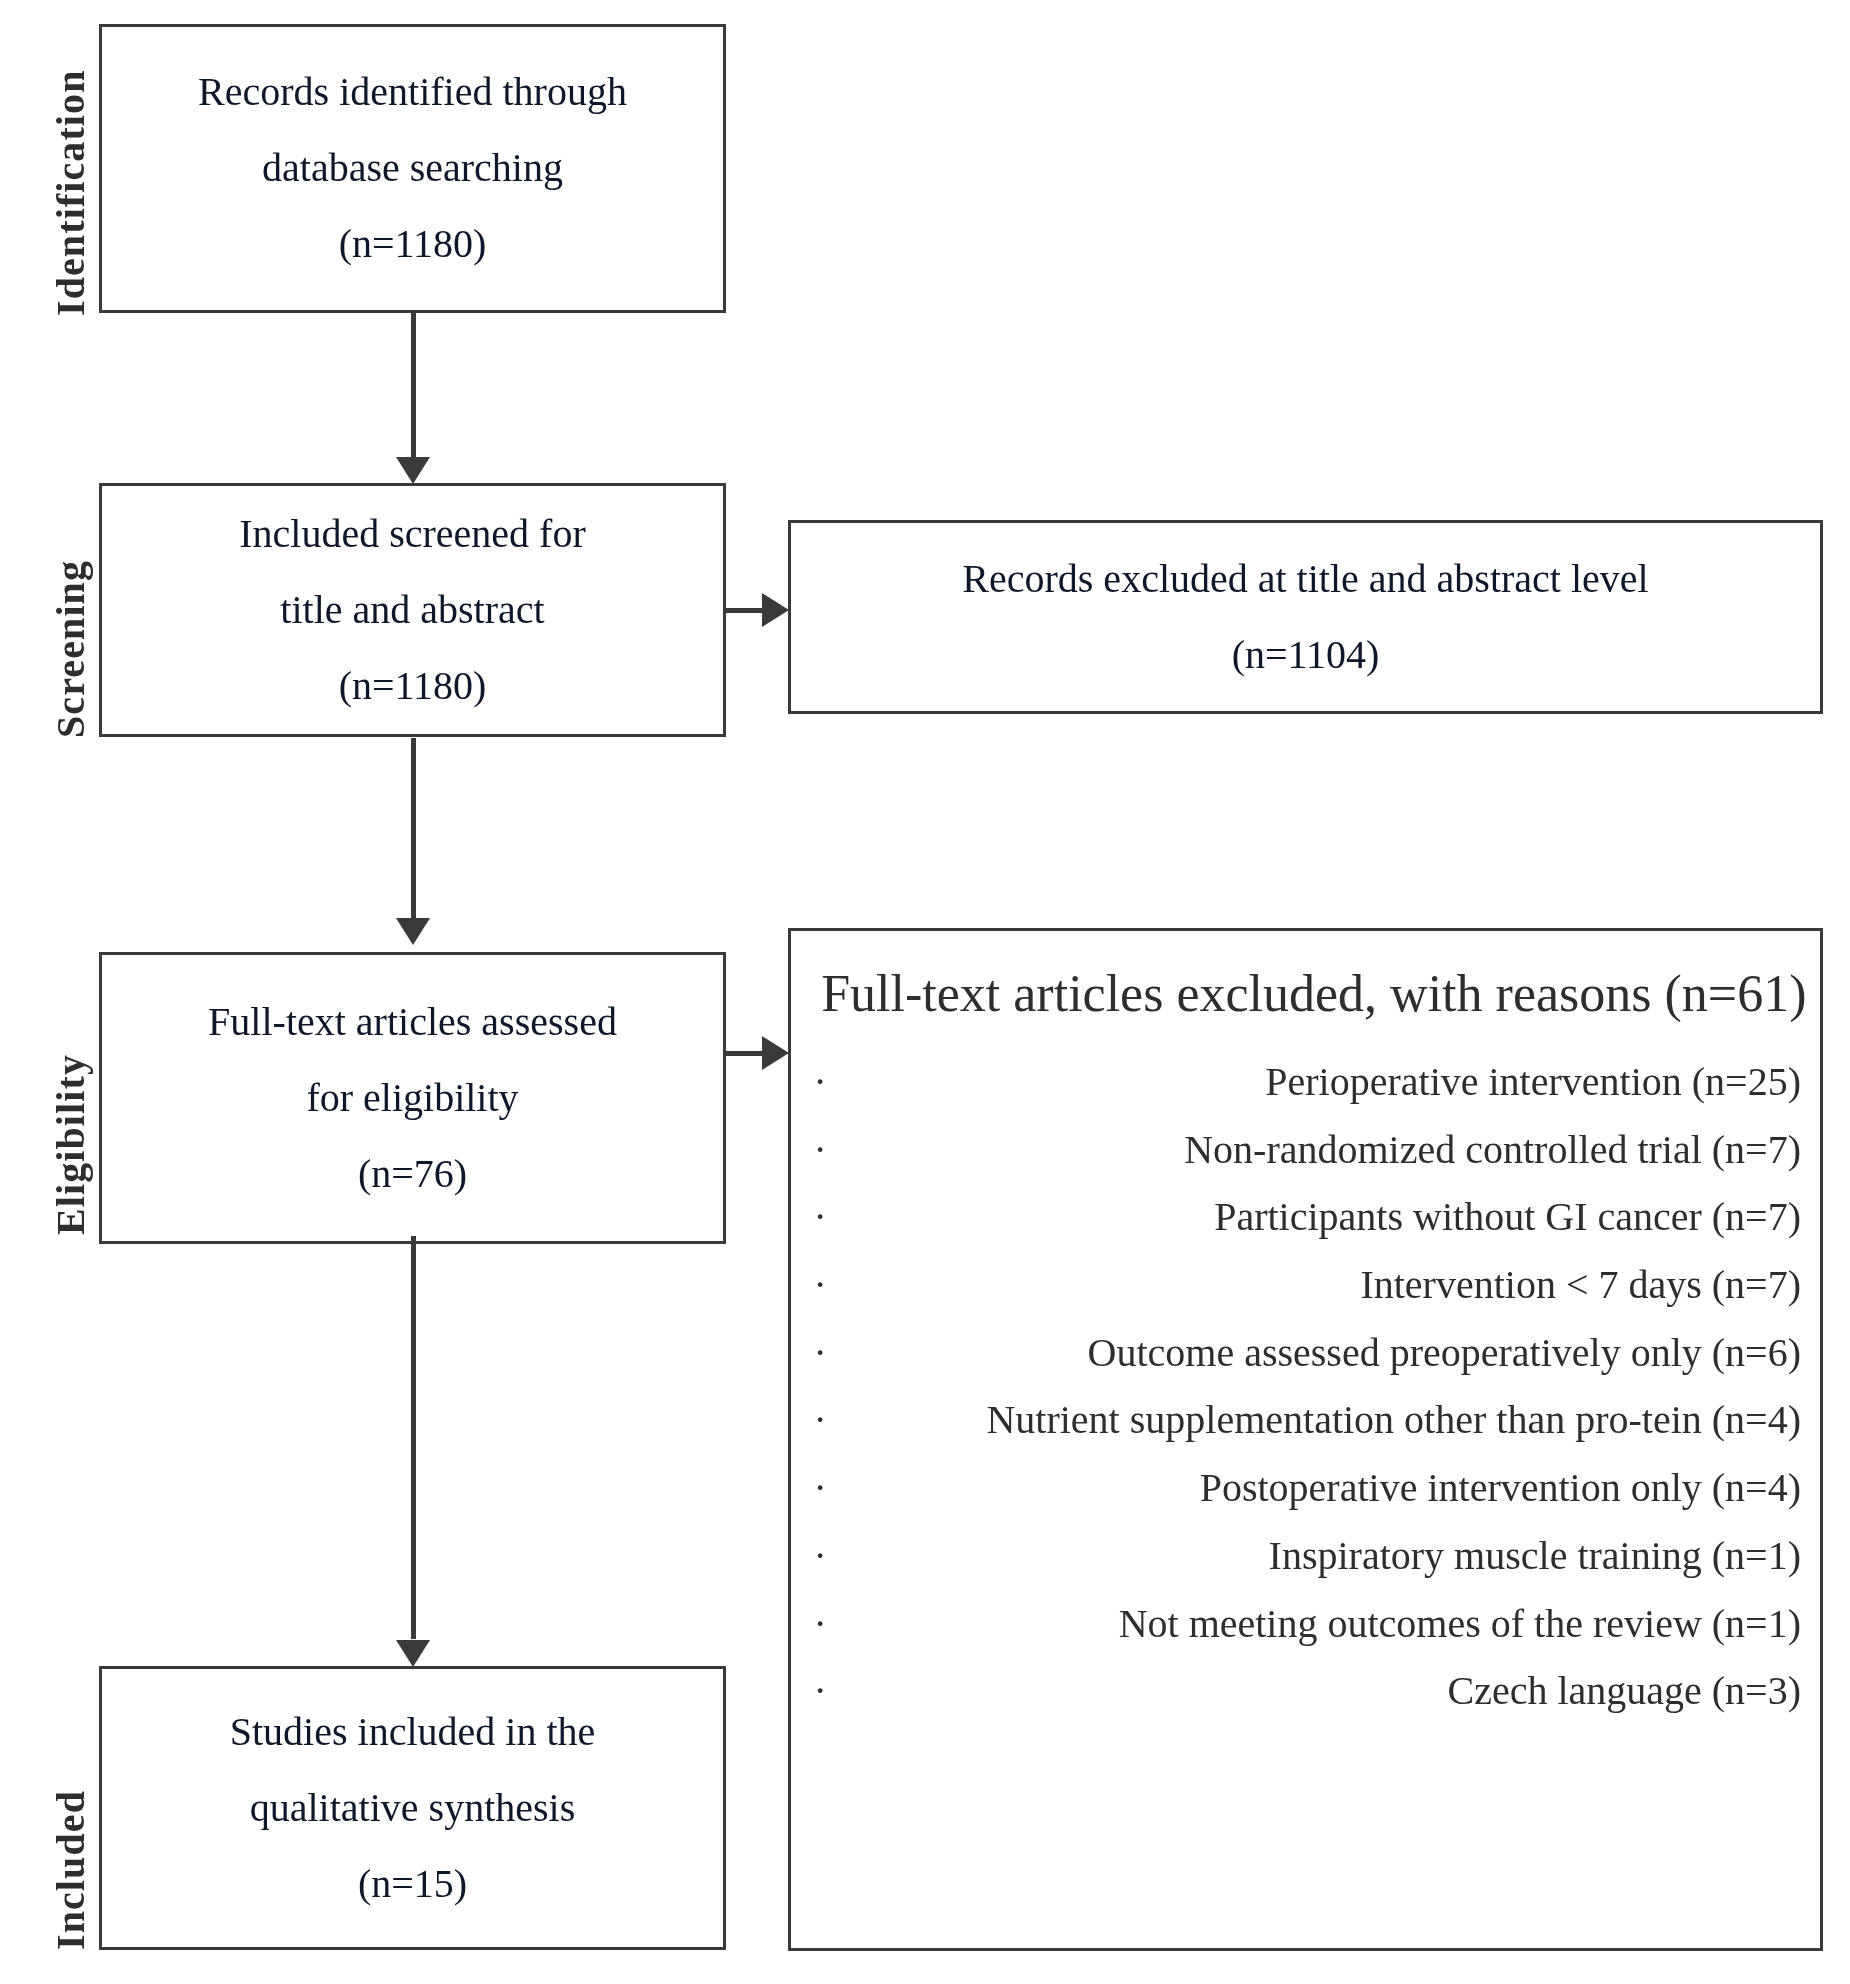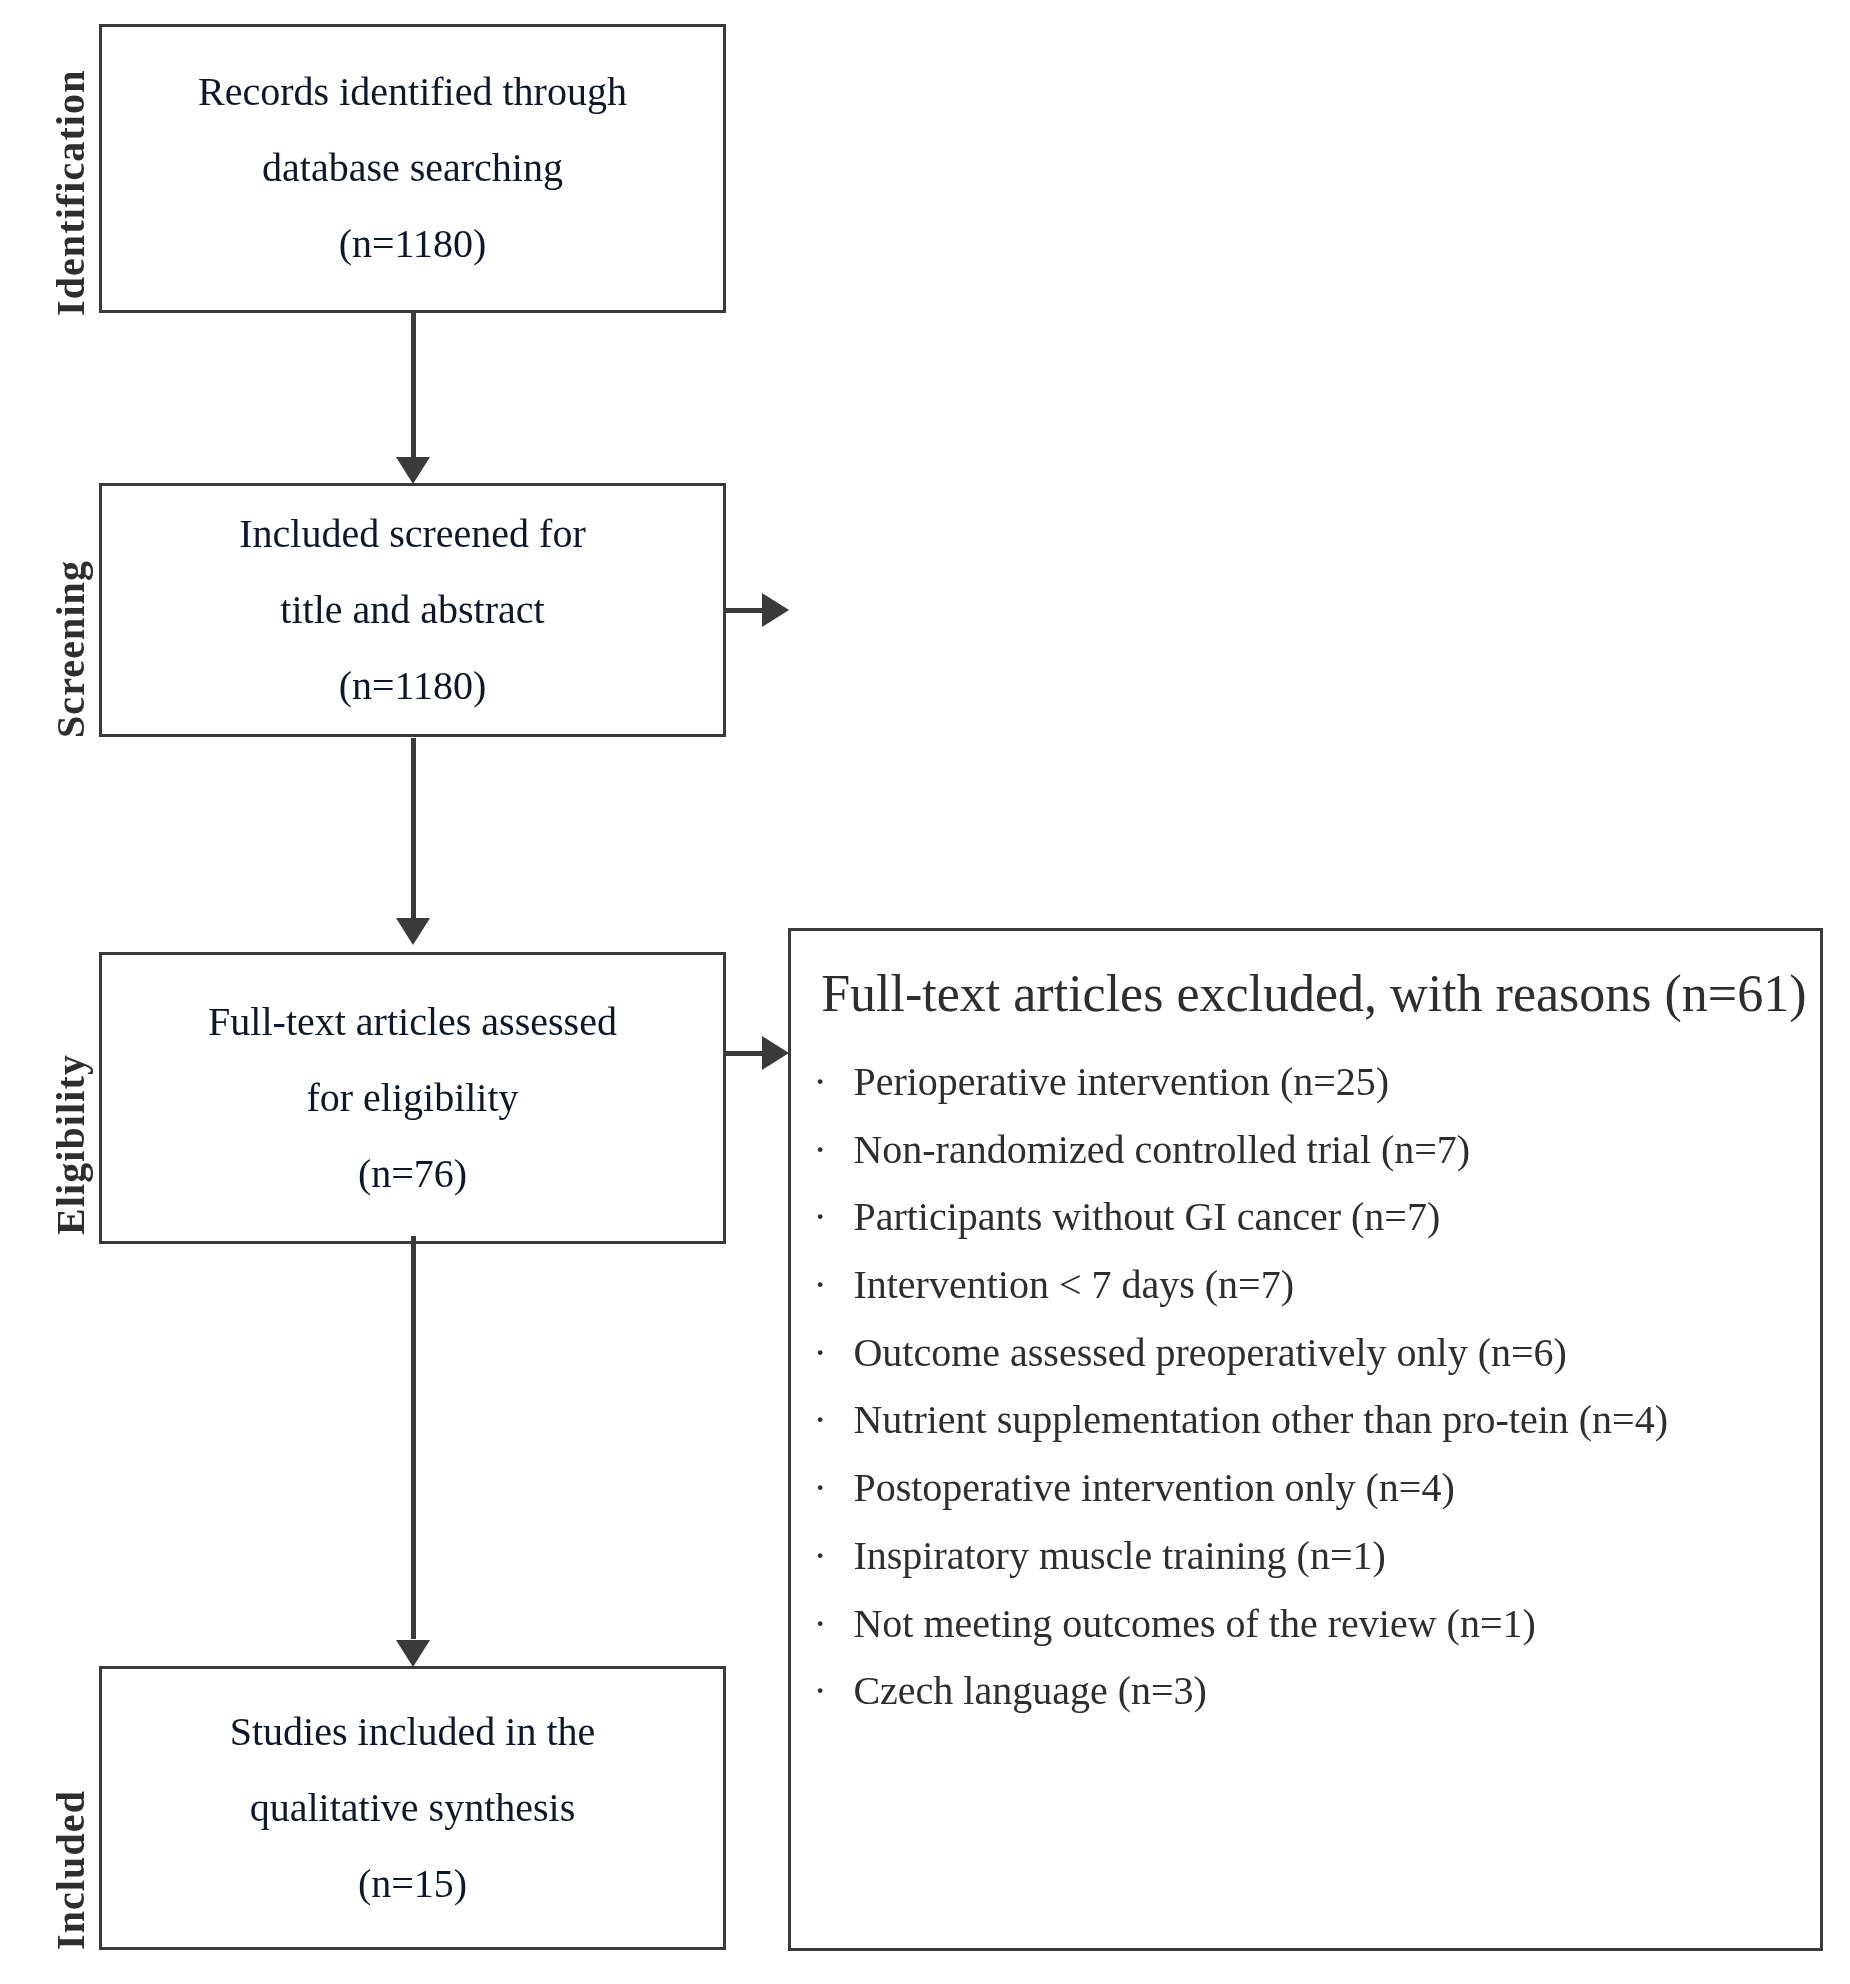--- a/index.html
+++ b/index.html
@@ -76,20 +76,21 @@
   .reason-bullet {
     flex: 0 0 auto;
     width: 40px;
     text-align: left;
     font-size: 40px;
     line-height: 1.33;
     color: #2e2e2e;
   }
   .reason-text {
     flex: 1 1 auto;
+    text-align: right;
   }
 
   
   .v-line {
     position: absolute;
     width: 4.5px;
     background: #3a3a3a;
   }
   .v-arrowhead {
     position: absolute;
@@ -137,20 +138,24 @@
 
   <div class="flow-box" style="left:99px; top:483px; width:627px; height:254px;">
     <div class="line">Included screened for</div>
     <div class="line">title and abstract</div>
     <div class="line">(n=1180)</div>
   </div>
 
   <div class="h-line" style="left:726px; top:608px; width:38px;"></div>
   <div class="h-arrowhead" style="left:762px; top:593px;"></div>
 
+  <div class="flow-box" style="left:788px; top:520px; width:1035px; height:194px;">
+    <div class="line">Records excluded at title and abstract level</div>
+    <div class="line">(n=1104)</div>
+  </div>
 
   <div class="v-line" style="left:411px; top:738px; height:180px;"></div>
   <div class="v-arrowhead" style="left:396px; top:918px;"></div>
 
   <div class="flow-box" style="left:99px; top:952px; width:627px; height:292px;">
     <div class="line">Full-text articles assessed</div>
     <div class="line">for eligibility</div>
     <div class="line">(n=76)</div>
   </div>
 

